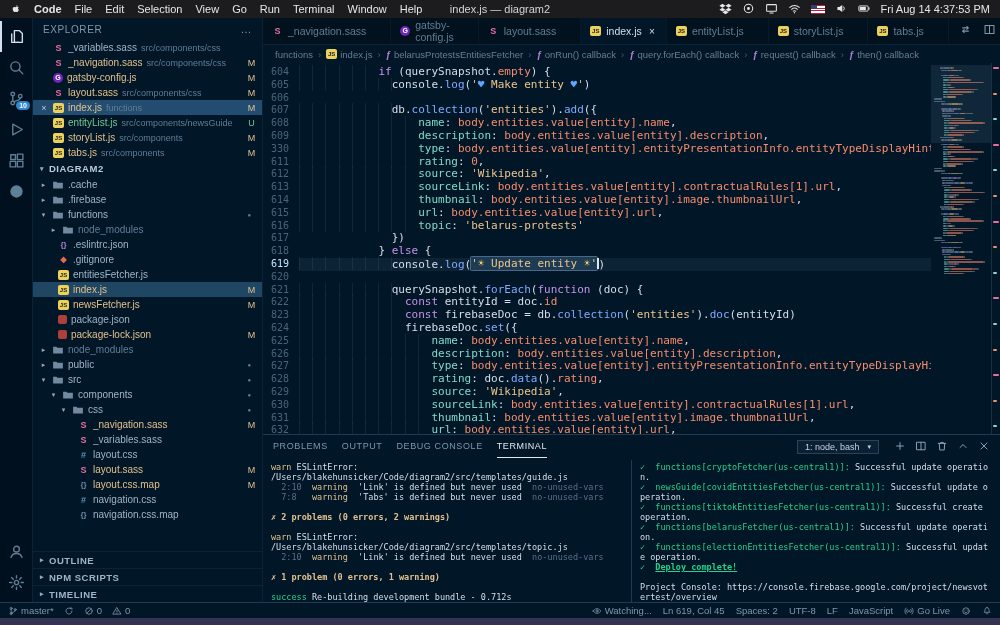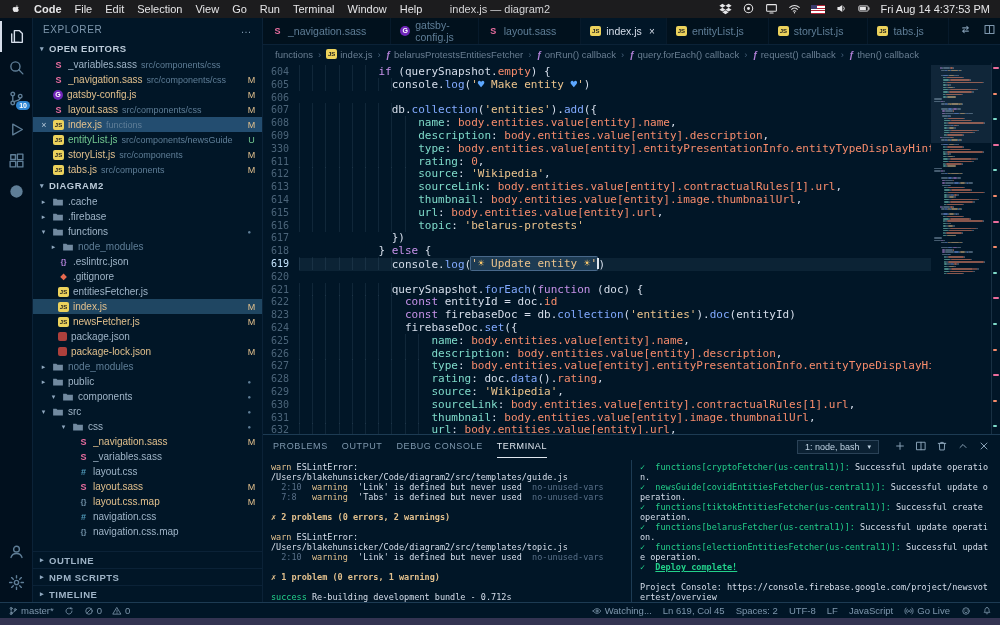--- a/index.html
+++ b/index.html
@@ -285,24 +285,20 @@
             </span>
           </div>
         </div>
     </div>
 
     <div id="sidebar">
       <div id="sb-head">
         <span id="sb-title">EXPLORER</span>
         <span id="sb-more">…</span>
       </div>
-      <div id="oe-header" class="sec-head">
-          <span class="sec-chev">▾</span>
-          <span>OPEN EDITORS</span>
-        </div>
       <div id="oe-list">
           <div class="row">
             <span class="oe-close"></span>
             <span class="fi fi-sass">S</span>
             <span class="nm">_variables.sass</span>
             <span class="oe-desc">src/components/css</span>
             <span class="badge b-m"></span>
           </div>
           <div class="row">
             <span class="oe-close"></span>
@@ -439,38 +435,38 @@
           <div class="row" style="padding-left: 6px;">
             <span class="tree-chev">▸</span>
             <span class="ic-folder" style="display: inline-flex;">
               <svg viewBox="0 0 16 16">
                 <path fill="currentColor" opacity=".8" d="M1.5 3.5h4.3L7.2 5h7.3v7.5H1.5z"></path>
               </svg>
             </span>
             <span class="nm">public</span>
             <span class="tree-dot">●</span>
           </div>
+          <div class="row" style="padding-left: 6px;">
+            <span class="tree-chev">▾</span>
+            <span class="ic-folder" style="display: inline-flex;">
+              <svg viewBox="0 0 16 16">
+                <path fill="currentColor" opacity=".8" d="M1.5 3.5h4.3L7.2 5h7.3v7.5H1.5z"></path>
+              </svg>
+            </span>
+            <span class="nm">src</span>
+            <span class="tree-dot">●</span>
+          </div>
           <div class="row" style="padding-left: 16px;">
             <span class="tree-chev">▾</span>
             <span class="ic-folder" style="display: inline-flex;">
               <svg viewBox="0 0 16 16">
                 <path fill="currentColor" opacity=".8" d="M1.5 3.5h4.3L7.2 5h7.3v7.5H1.5z"></path>
               </svg>
             </span>
             <span class="nm">components</span>
-            <span class="tree-dot">●</span>
-          </div>
-          <div class="row" style="padding-left: 6px;">
-            <span class="tree-chev">▾</span>
-            <span class="ic-folder" style="display: inline-flex;">
-              <svg viewBox="0 0 16 16">
-                <path fill="currentColor" opacity=".8" d="M1.5 3.5h4.3L7.2 5h7.3v7.5H1.5z"></path>
-              </svg>
-            </span>
-            <span class="nm">src</span>
             <span class="tree-dot">●</span>
           </div>
           <div class="row" style="padding-left: 26px;">
             <span class="tree-chev">▾</span>
             <span class="ic-folder" style="display: inline-flex;">
               <svg viewBox="0 0 16 16">
                 <path fill="currentColor" opacity=".8" d="M1.5 3.5h4.3L7.2 5h7.3v7.5H1.5z"></path>
               </svg>
             </span>
             <span class="nm">css</span>

